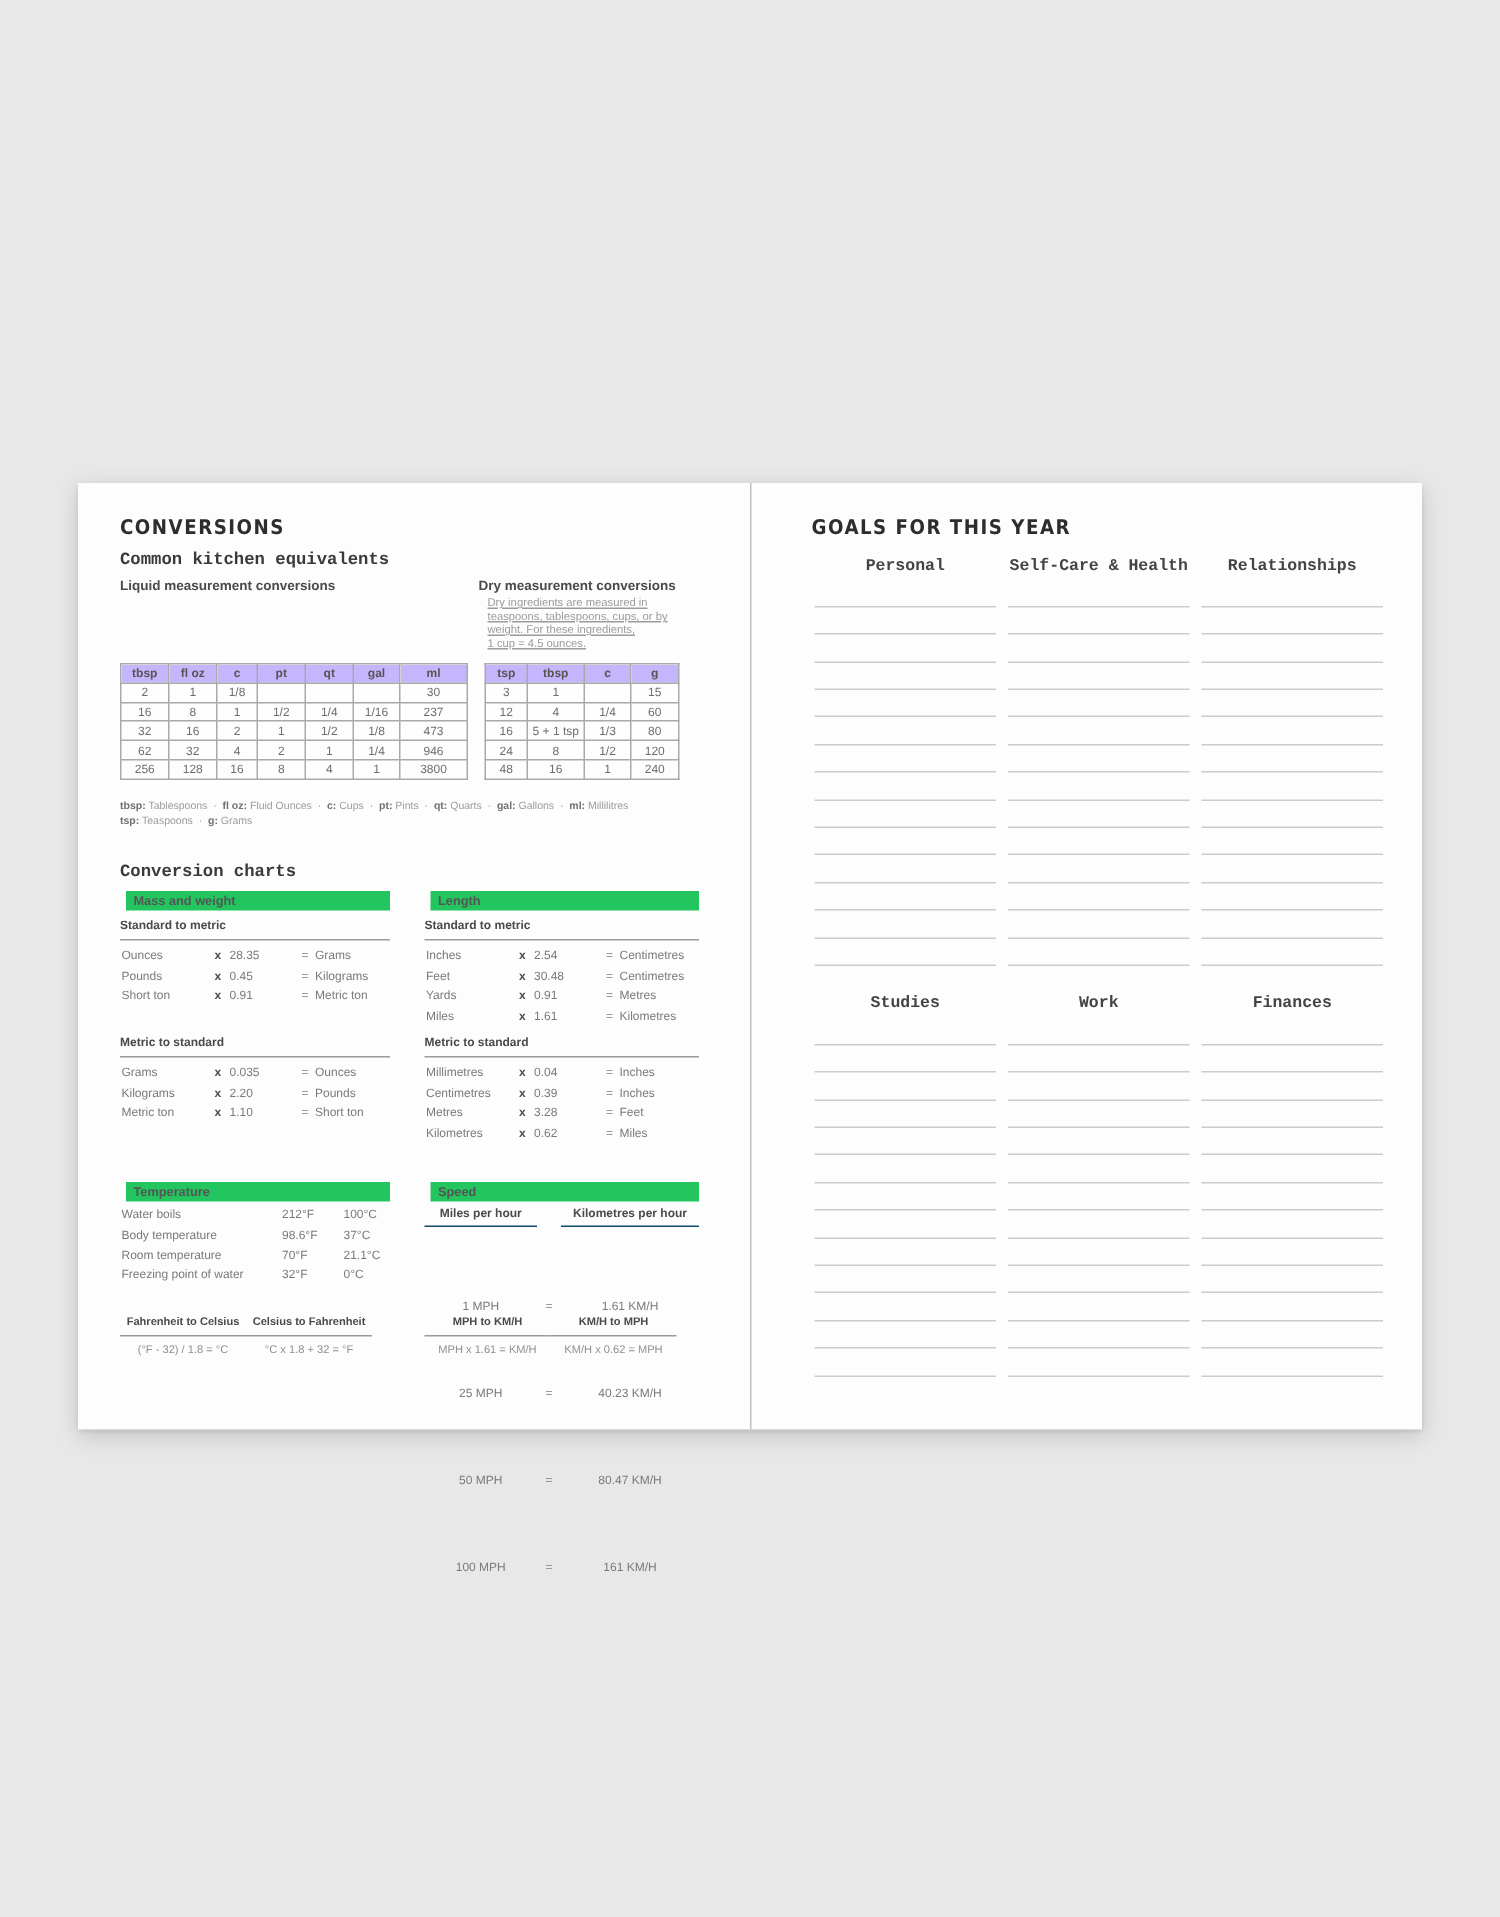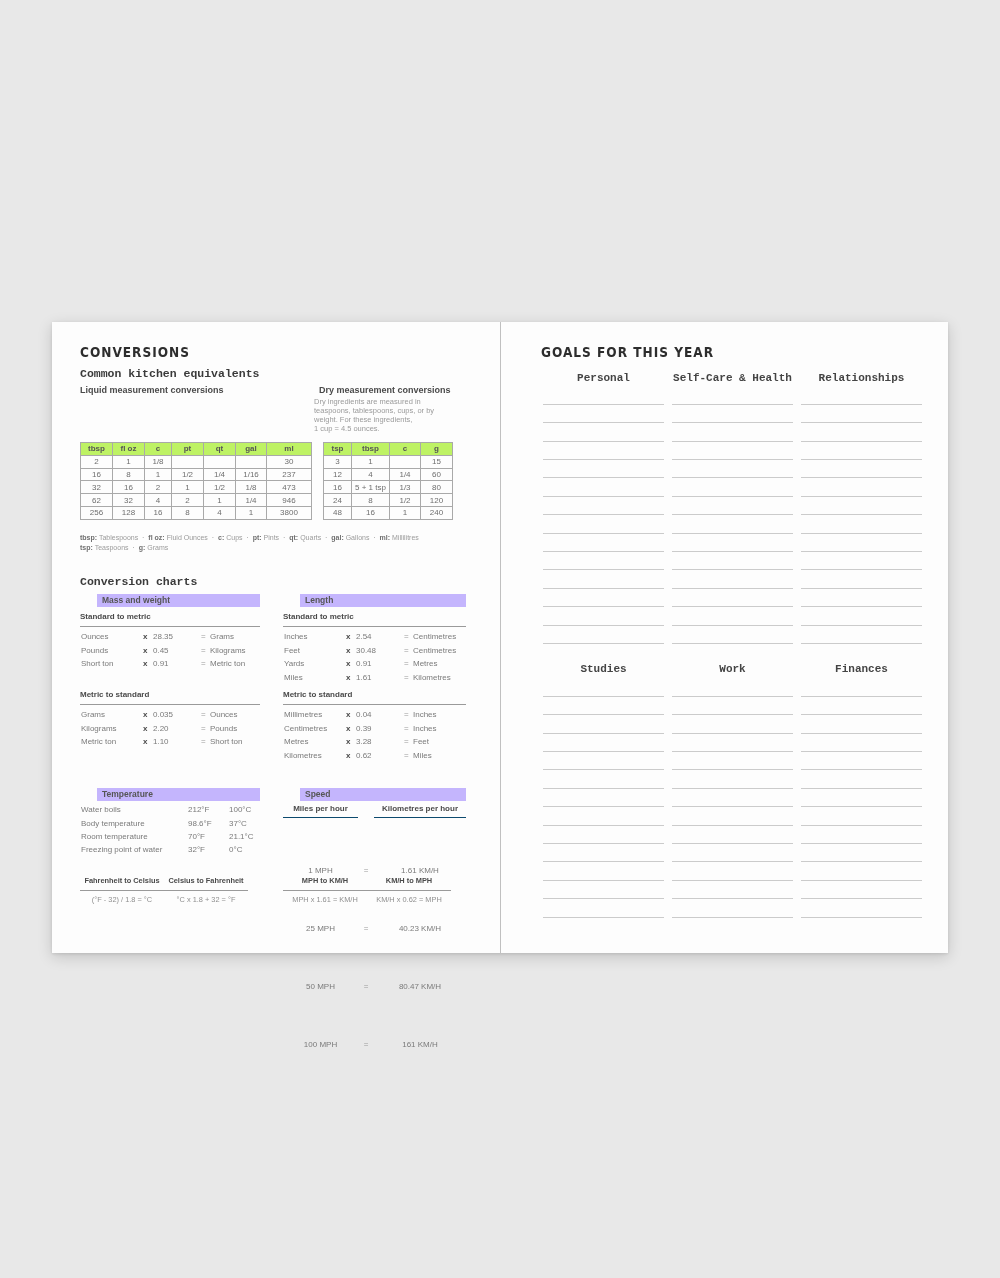--- a/index.html
+++ b/index.html
@@ -18,39 +18,39 @@
   .mono-title { position:absolute; font-family:"Liberation Mono", monospace; font-weight:700;
                 font-size:11.5px; color:#3a3a3a; white-space:nowrap; }
   .block-title { position:absolute; font-size:9px; font-weight:700; color:#4a4a4a; white-space:nowrap; }
   .desc { position:absolute; font-size:7.5px; line-height:9px; color:#9b9b9b; white-space:pre-line; }
 
   #conv-title { left:28px; top:22px; }
   #kitchen-title { left:28px; top:45px; }
   #liquid-title { left:28px; top:63px; }
   #liquid-desc { left:28px; top:75px; width:195px; }
   #dry-title { left:267px; top:63px; }
-  #dry-desc { left:262px; top:75px; width:155px; }
+  #dry-desc { left:273px; top:75px; width:155px;text-decoration:underline; }
 
   table { position:absolute; border-collapse:collapse; table-layout:fixed; }
   #liquid-table { left:28px; top:120px; }
   #dry-table { left:271px; top:120px; }
   th,td { border:1px solid #a9a9a9; font-size:8px; text-align:center; height:12.8px;
           padding:0; color:#6e6e6e; font-weight:400; overflow:hidden; white-space:nowrap; }
-  th { background:#bef264; color:#555; font-weight:700; }
+  th { background:#c4b5fd; color:#555; font-weight:700; }
 
   #legend { position:absolute; left:28px; top:211px; width:400px; }
   .legend-line { font-size:7px; line-height:9.5px; color:#9b9b9b; }
   .legend-line b { color:#6f6f6f; font-weight:700; }
 
   #charts-title { left:28px; top:253px; }
 
   .ccol { position:absolute; top:272px; width:180px; height:345px; }
   #col-left { left:28px; }
   #col-right { left:231px; width:183px; }
-  .bar { position:absolute; left:17px; right:0; height:13px; background:#c4b5fd; color:#555;
+  .bar { position:absolute; left:4px; right:0; height:13px; background:#22c55e; color:#555;
          font-size:8.5px; font-weight:600; line-height:13px; padding-left:5px; }
   .bar.top { top:0; } .bar.mid { top:194px; }
 
   .cgroup { position:absolute; left:0; right:0; }
   .cgroup.g1 { top:18px; } .cgroup.g2 { top:96px; }
   .subtitle { font-size:8px; font-weight:700; color:#4a4a4a; line-height:10px;
               padding-bottom:4px; border-bottom:1px solid #9a9a9a; margin-bottom:3px; }
   .crow { display:grid; grid-template-columns:62px 10px 48px 9px auto; height:13.5px;
           align-items:center; font-size:8px; color:#7a7a7a; padding-left:1px; }
   .cx { font-weight:700; color:#4a4a4a; }

